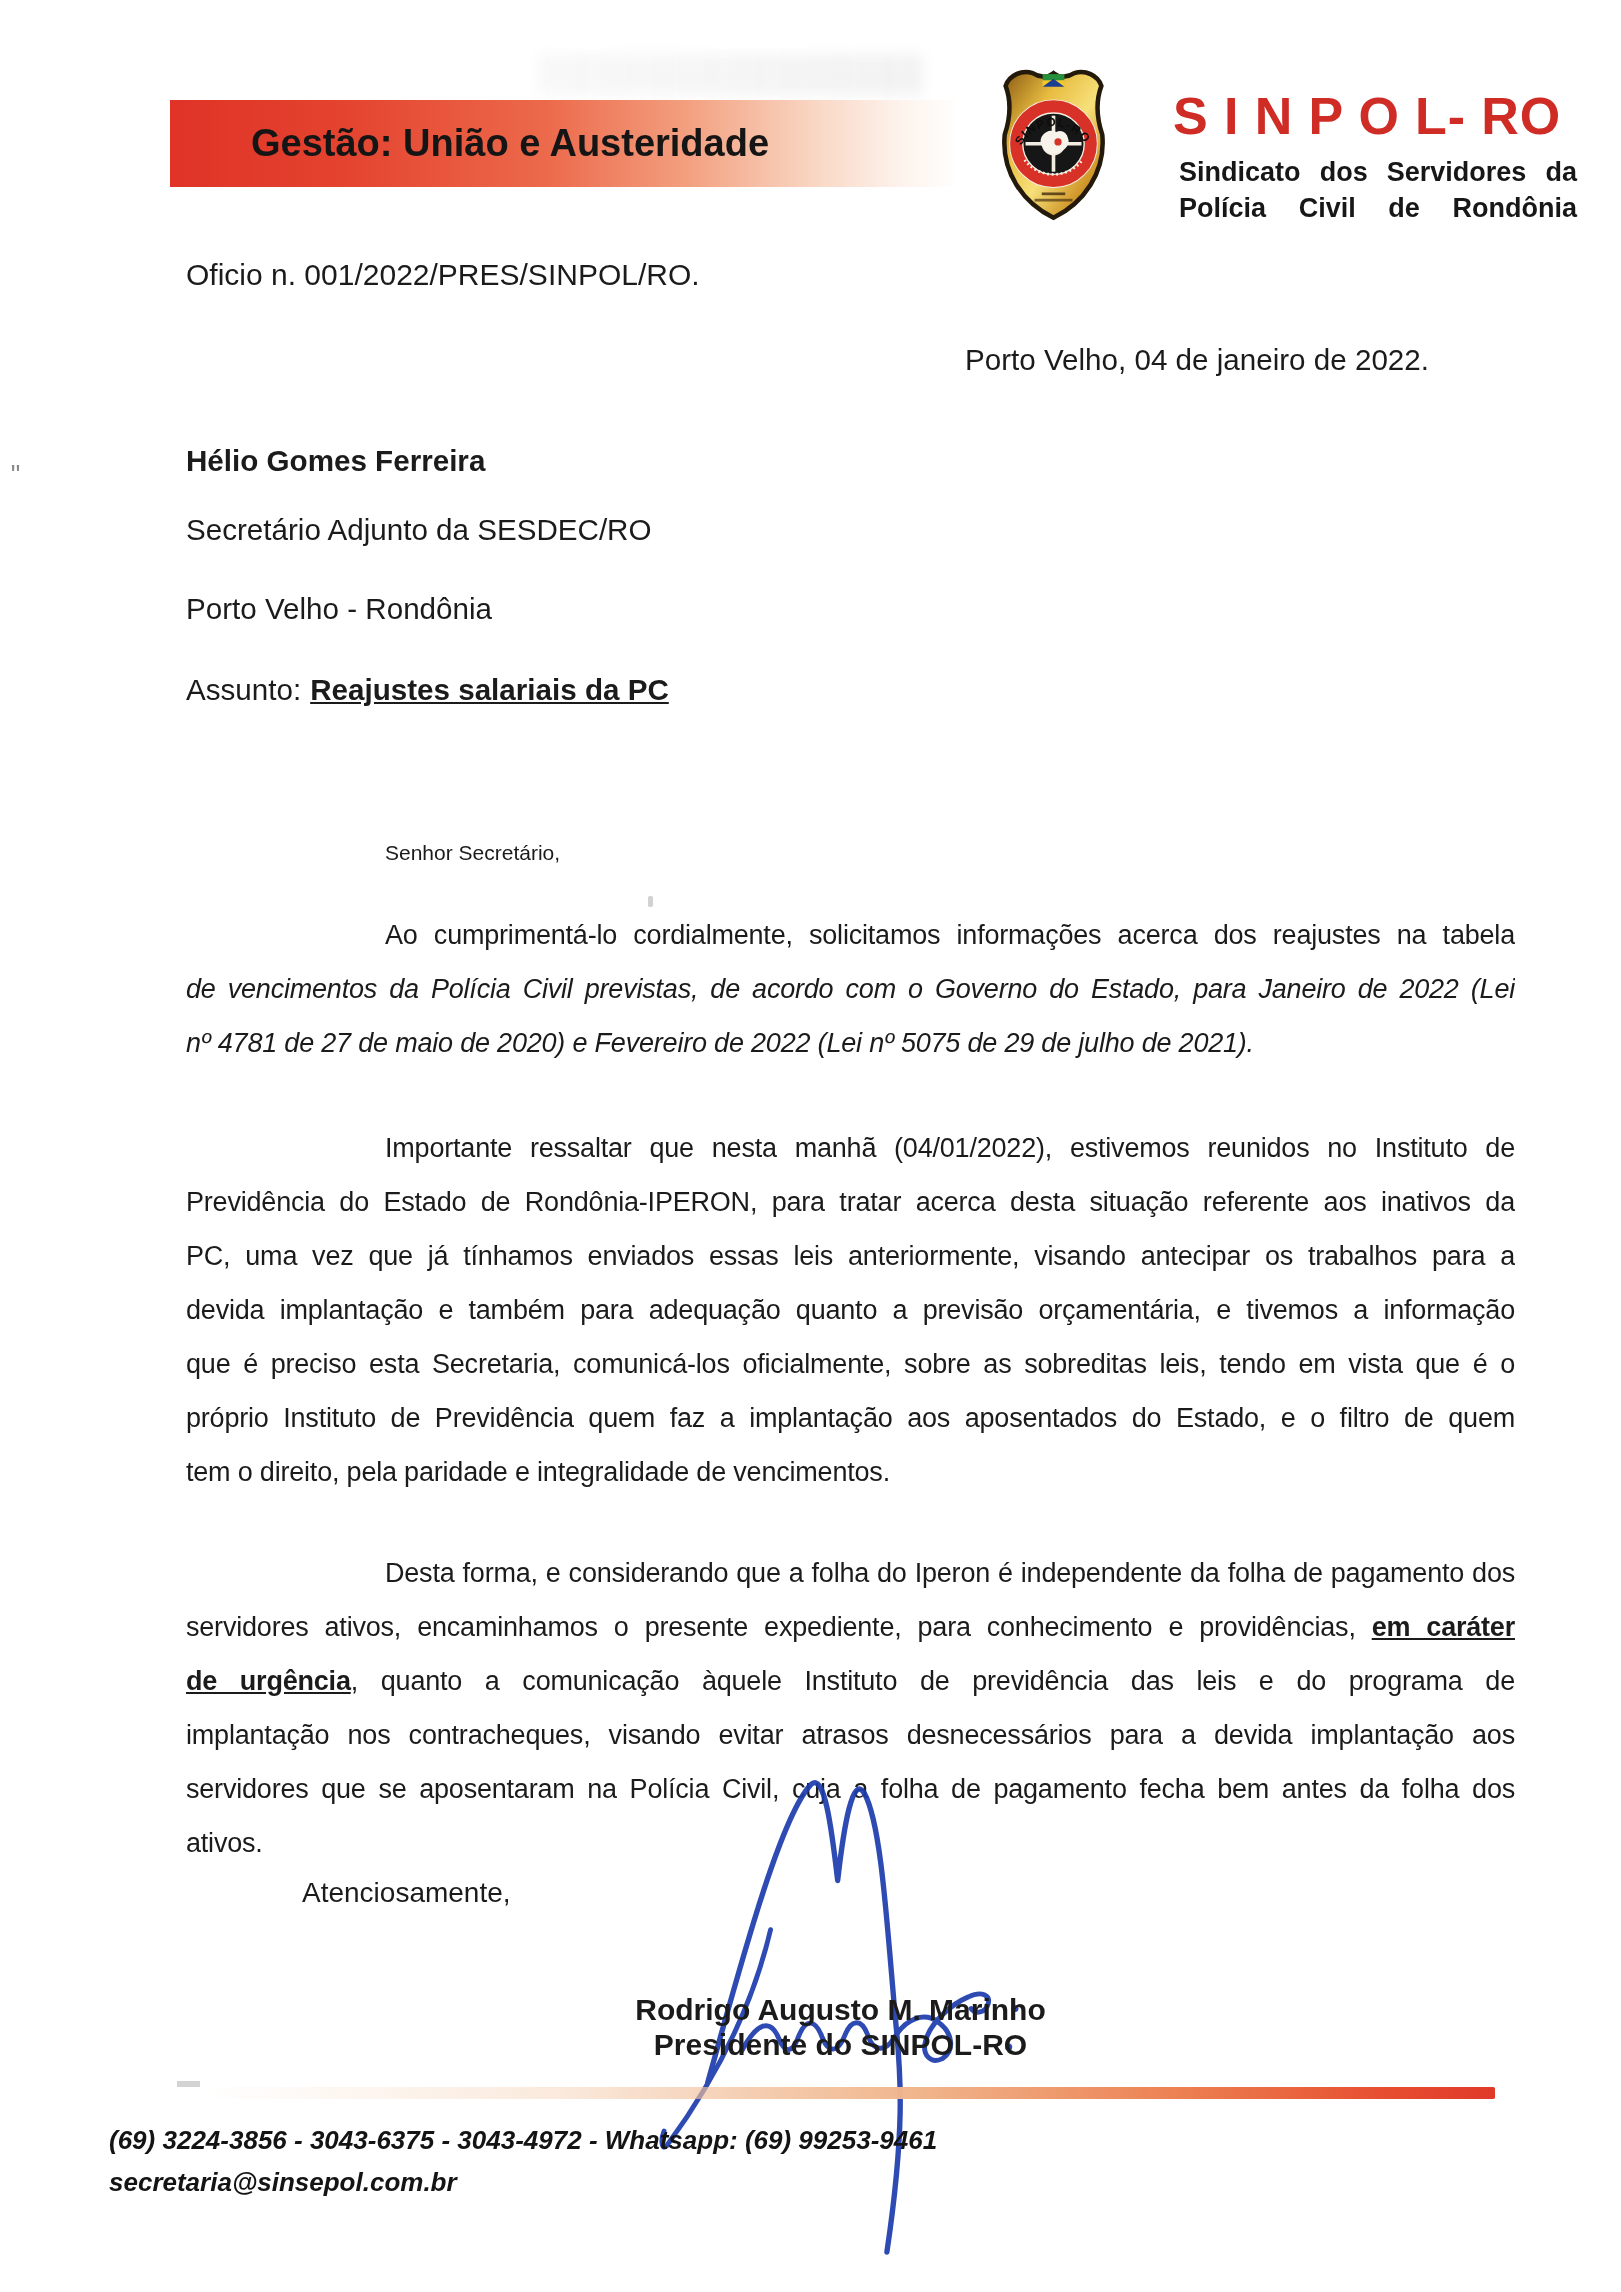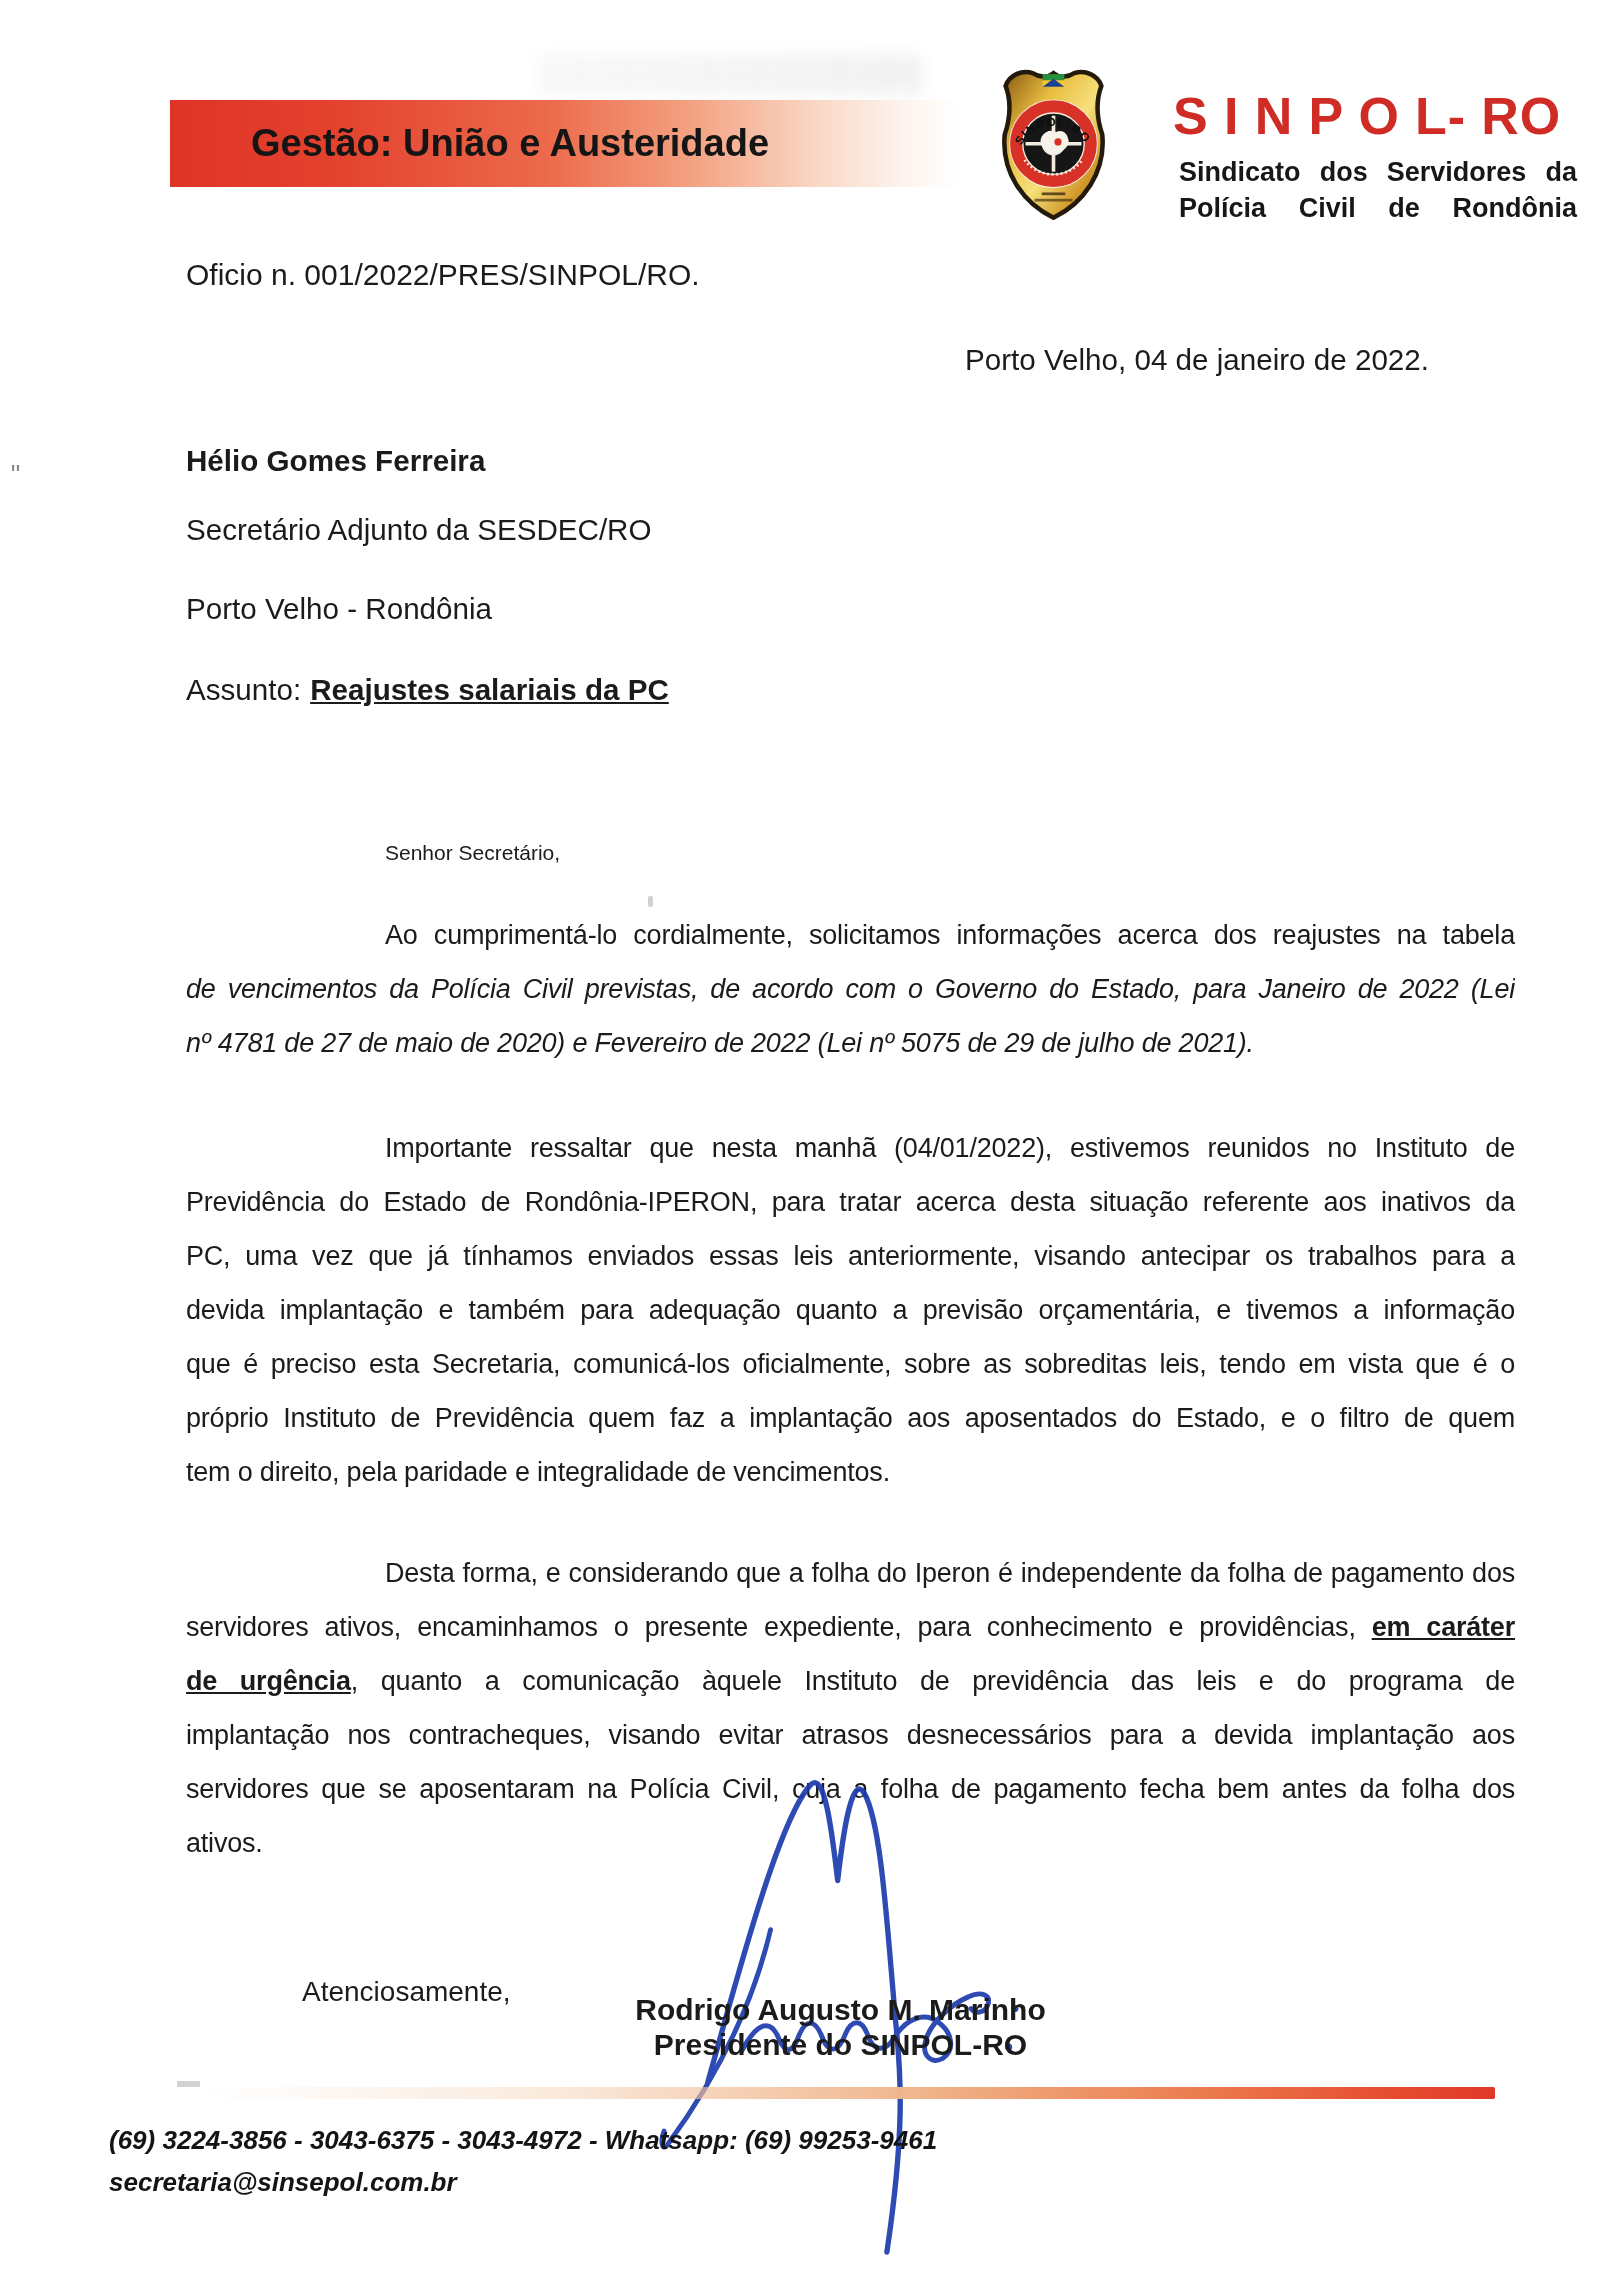--- a/index.html
+++ b/index.html
@@ -31,21 +31,21 @@
   
   .para{left:186px;width:1329px;font-size:27px;letter-spacing:-0.2px;}
   .p1{top:908px;} .p2{top:1121px;} .p3{top:1546px;}
   .line{height:54px;line-height:54px;text-align:justify;text-align-last:justify;overflow:hidden;}
   .line.indent{text-indent:199px;}
   .line.last{text-align-last:left;}
   .i{font-style:italic;}
   .bu{font-weight:700;text-decoration:underline;}
 
   
-  .closing{left:302px;top:1976px;font-size:28px;}
+  .closing{left:302px;top:1877px;font-size:28px;}
   .signer-name{left:527px;top:1985px;width:627px;text-align:center;font-size:30px;font-weight:700;margin-top:8px;}
   .signer-role{left:527px;top:2028px;width:627px;text-align:center;font-size:30px;font-weight:700;}
   .signature{left:502px;top:1755px;width:555px;height:524px;pointer-events:none;}
 
   
   .footer-rule{left:204px;top:2087px;width:1291px;height:11.6px;border-radius:1.8px;
     background:linear-gradient(90deg,rgba(250,240,235,0) 0%,rgba(244,206,176,0.45) 28%,#f0b68d 55%,#ec7f51 76%,#e64c2f 92%,#e0392a 100%);}
   .footer{left:109px;top:2119px;font-size:26px;font-weight:700;font-style:italic;color:#141414;}
   .footer div{height:42px;line-height:42px;}
 

